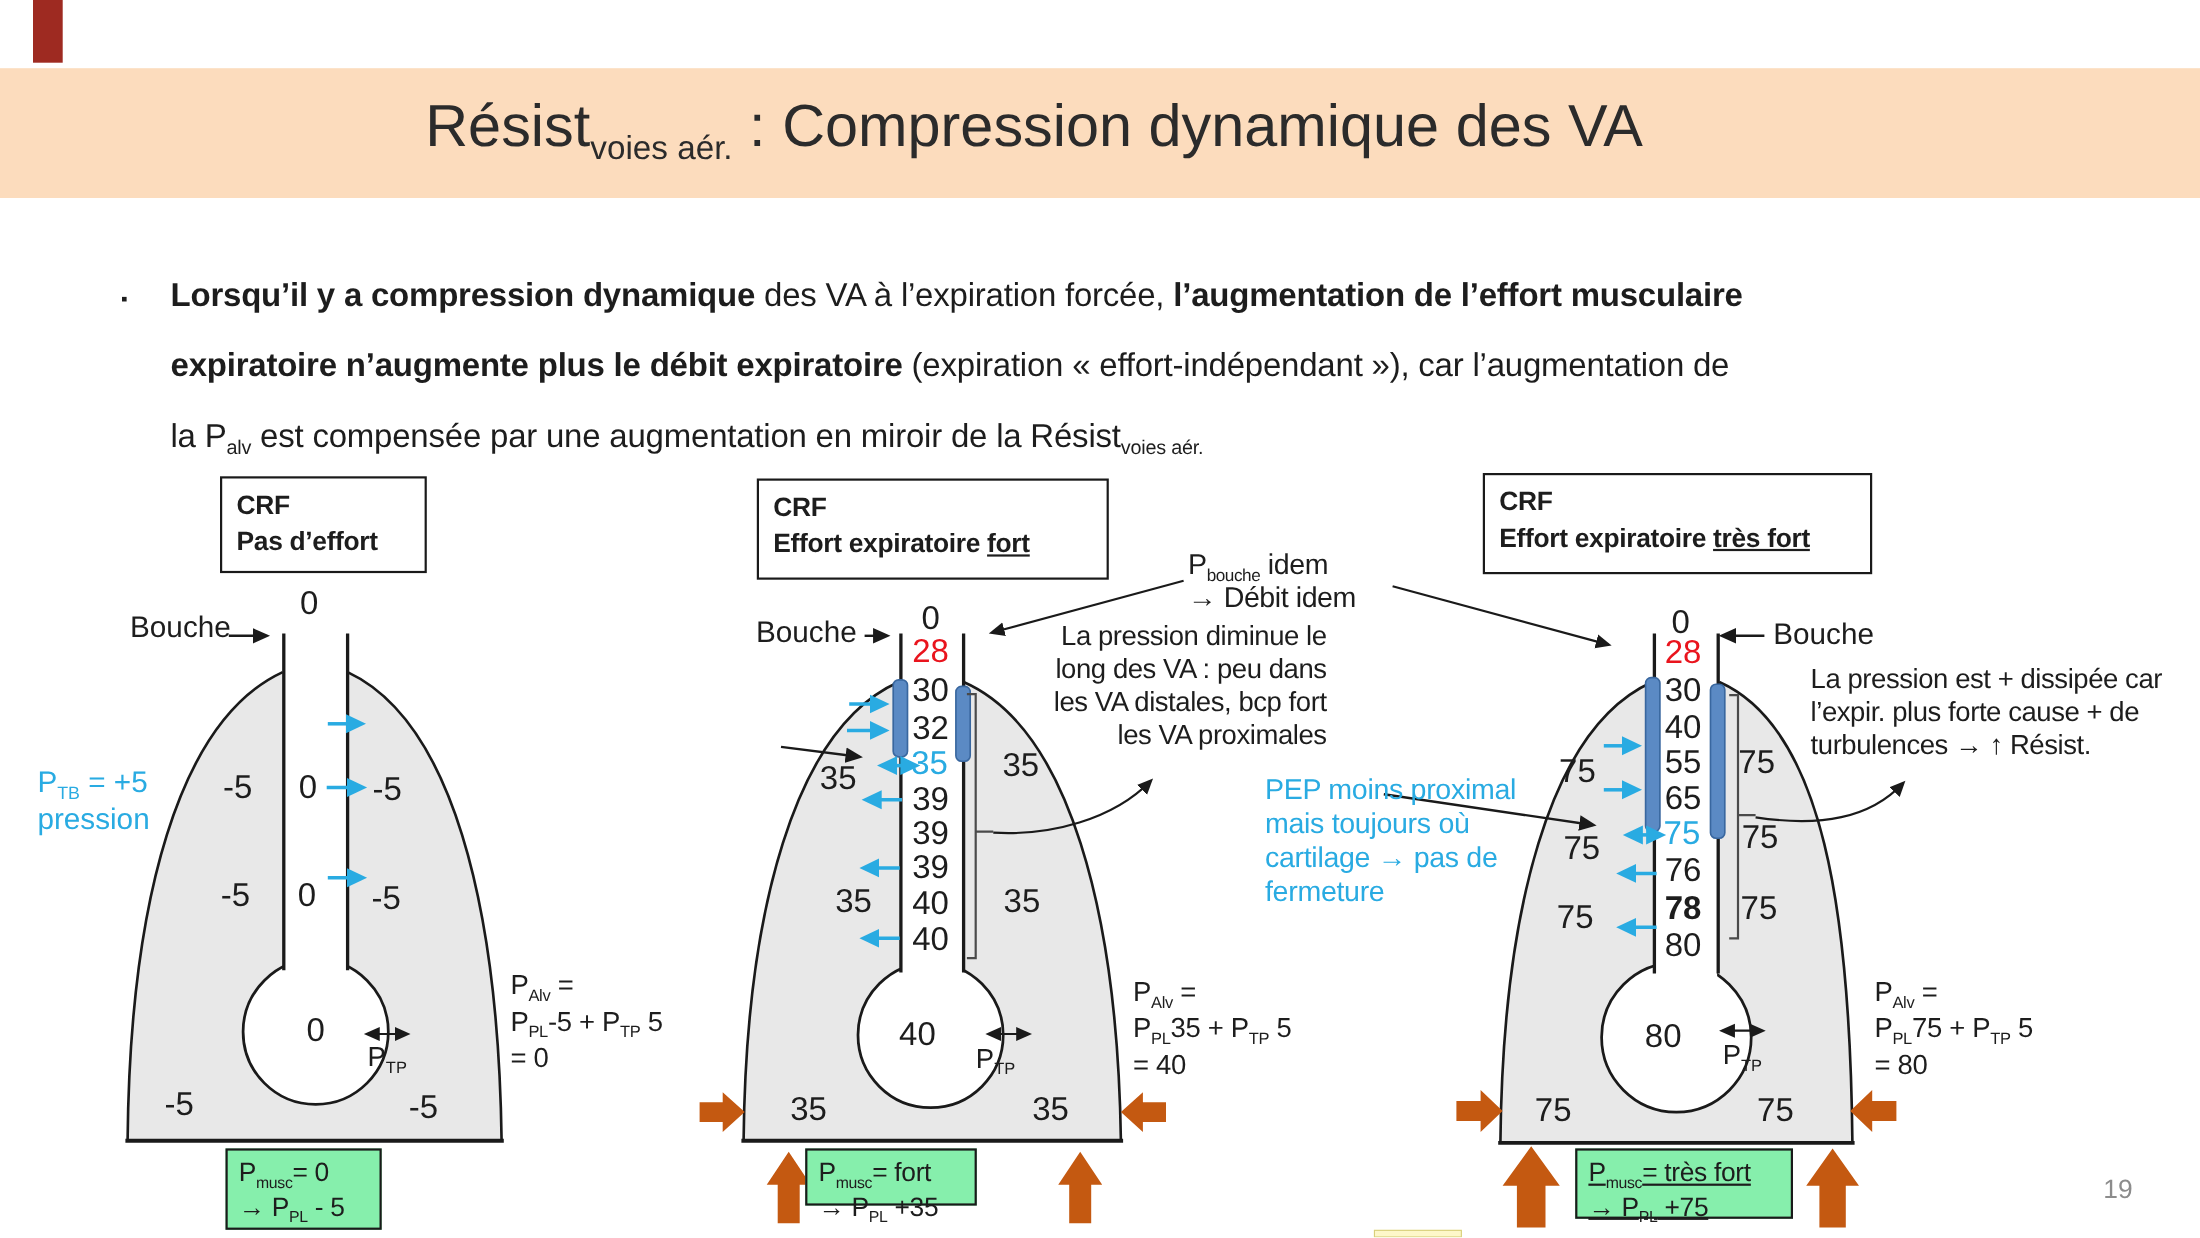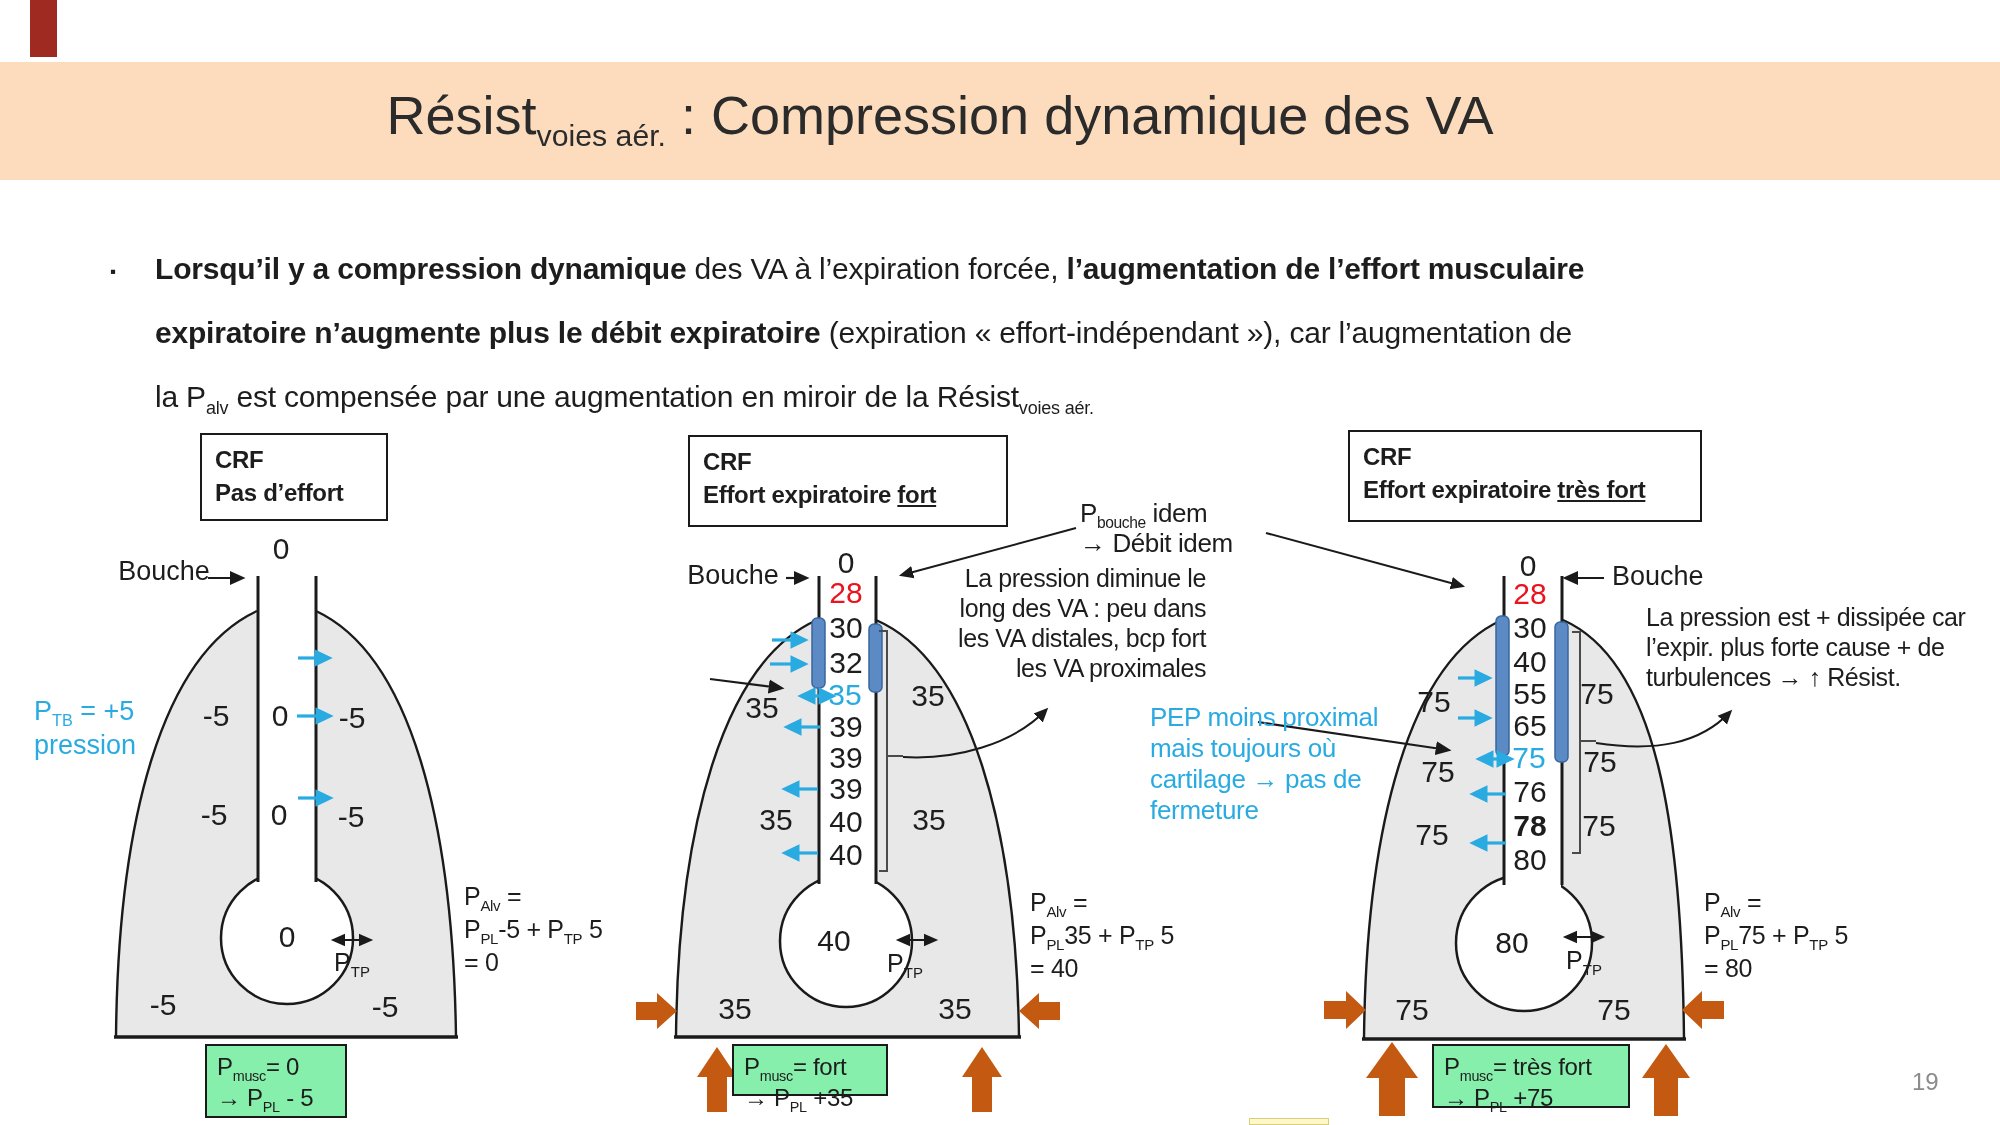--- a/index.html
+++ b/index.html
@@ -238,20 +238,20 @@
   <div class="note" style="left:1646px;top:602px;">
     <div>La pression est + dissipée car</div>
     <div>l’expir. plus forte cause + de</div>
     <div>turbulences → ↑ Résist.</div>
   </div>
   <div class="L f25" style="left:1704px;top:886px;">
     <div>P<sub>Alv</sub> =</div>
     <div>P<sub>PL</sub>75 + P<sub>TP</sub> 5</div>
     <div>= 80</div>
   </div>
-  <div class="pmusc" style="left:1432px;top:1044px;width:198px;height:64px;">
+  <div class="pmusc" style="left:1432px;top:1044px;width:198px;height:64px;text-decoration:underline;">
     <div>P<sub>musc</sub>= très fort</div>
     <div>→ P<sub>PL</sub> +75</div>
   </div>
 
   <div class="ysliver"></div>
   <div class="pagenum" style="left:1912px;top:1068px;">19</div>
 </div>
 
 </body></html>

